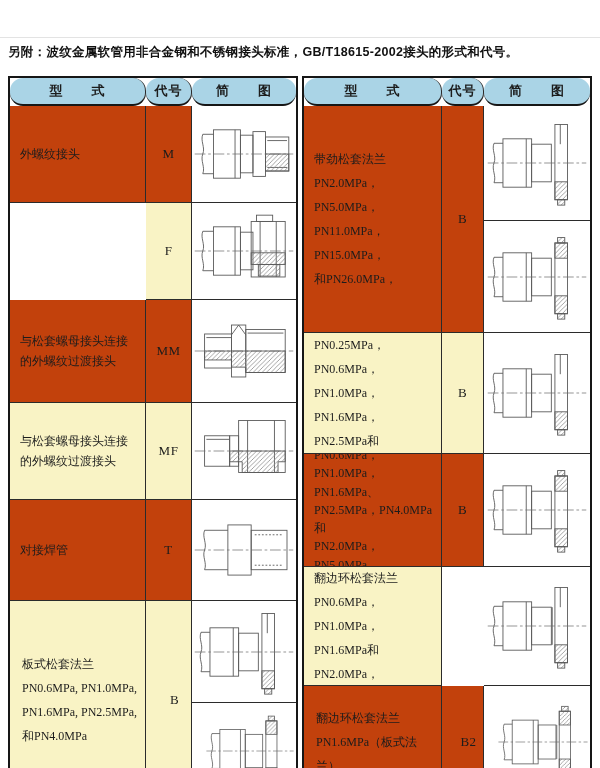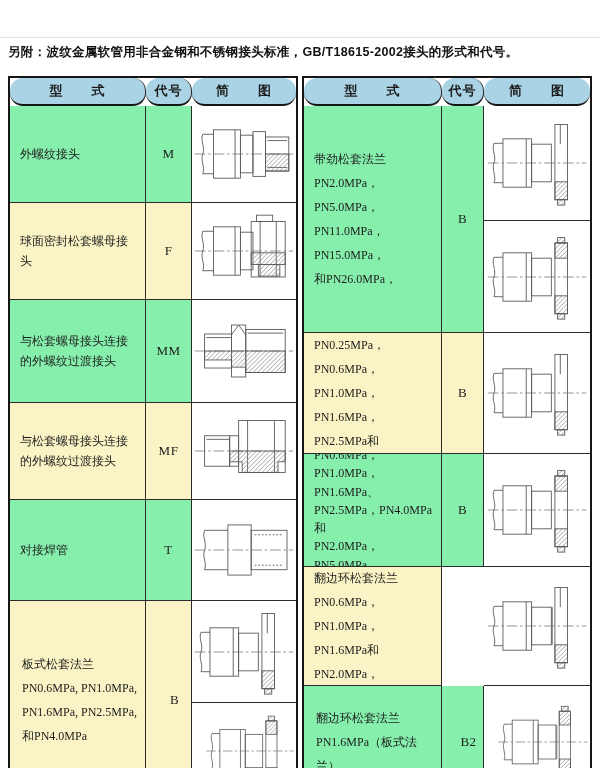--- a/index.html
+++ b/index.html
@@ -32,21 +32,21 @@
   }
   .tbl-right{
     left:302px;width:290px;height:724px;
     grid-template-columns:138px 42px 1fr;
     grid-template-rows:28px 115px 112px 121px 113px 119px 112px;
   }
   .cell{
     border-right:1px solid var(--border);
     border-bottom:1px solid var(--border);
     box-sizing:border-box;display:flex;align-items:center;
-    background:#86efac;overflow:hidden;
+    background:#c2410c;overflow:hidden;
   }
   .cell.no-r{border-right:none;}
   .cell.no-b{border-bottom:none;padding-left:12px;}
   .hcell{
     background:var(--header-bg);justify-content:center;
     font-size:13px;font-weight:bold;letter-spacing:1px;
     border-bottom:2px solid #161616;
     border-radius:13px;
   }
   .type{
@@ -92,21 +92,20 @@
           <rect x="54" y="27" width="14" height="42" fill="none" stroke="#5a5a5a" stroke-width="1"></rect>
           <rect x="68" y="23" width="14" height="50" fill="none" stroke="#5a5a5a" stroke-width="1"></rect>
           <rect x="82" y="29" width="26" height="38" fill="none" stroke="#5a5a5a" stroke-width="1"></rect>
           <line x1="84" y1="33" x2="106" y2="33" stroke="#5a5a5a" stroke-width="1"></line>
           <line x1="84" y1="63" x2="106" y2="63" stroke="#5a5a5a" stroke-width="1"></line>
           <rect x="82" y="48" width="26" height="19" fill="url(#h1)" stroke="#5a5a5a" stroke-width="1"></rect>
           <line x1="3" y1="48" x2="113" y2="48" stroke="#6c6c6c" stroke-width="0.8" stroke-dasharray="12 3 3 3"></line>
         </svg>
       </div>
 
-    <div class="cell type lh-n hl" style="grid-area:3/1">球面密封松套螺母接头</div>
     <div class="cell code hl" style="grid-area:3/2">F</div>
     <div class="cell diag no-r" style="grid-area:3/3">
         <svg viewBox="0 0 116 96" width="104" height="86" xmlns="http://www.w3.org/2000/svg">
           <defs>
             <pattern id="h2" width="5" height="5" patternUnits="userSpaceOnUse">
               <path d="M0,5 L5,0" stroke="#8d8d8d" stroke-width="0.9"></path>
             </pattern>
           </defs>
           <path d="M12,26 c-3,7.5 3,14.5 0,22 c-3,7.5 3,14.5 0,22" stroke="#5a5a5a" stroke-width="1" fill="none"></path>
           <line x1="12" y1="26" x2="24" y2="26" stroke="#5a5a5a" stroke-width="1"></line>

